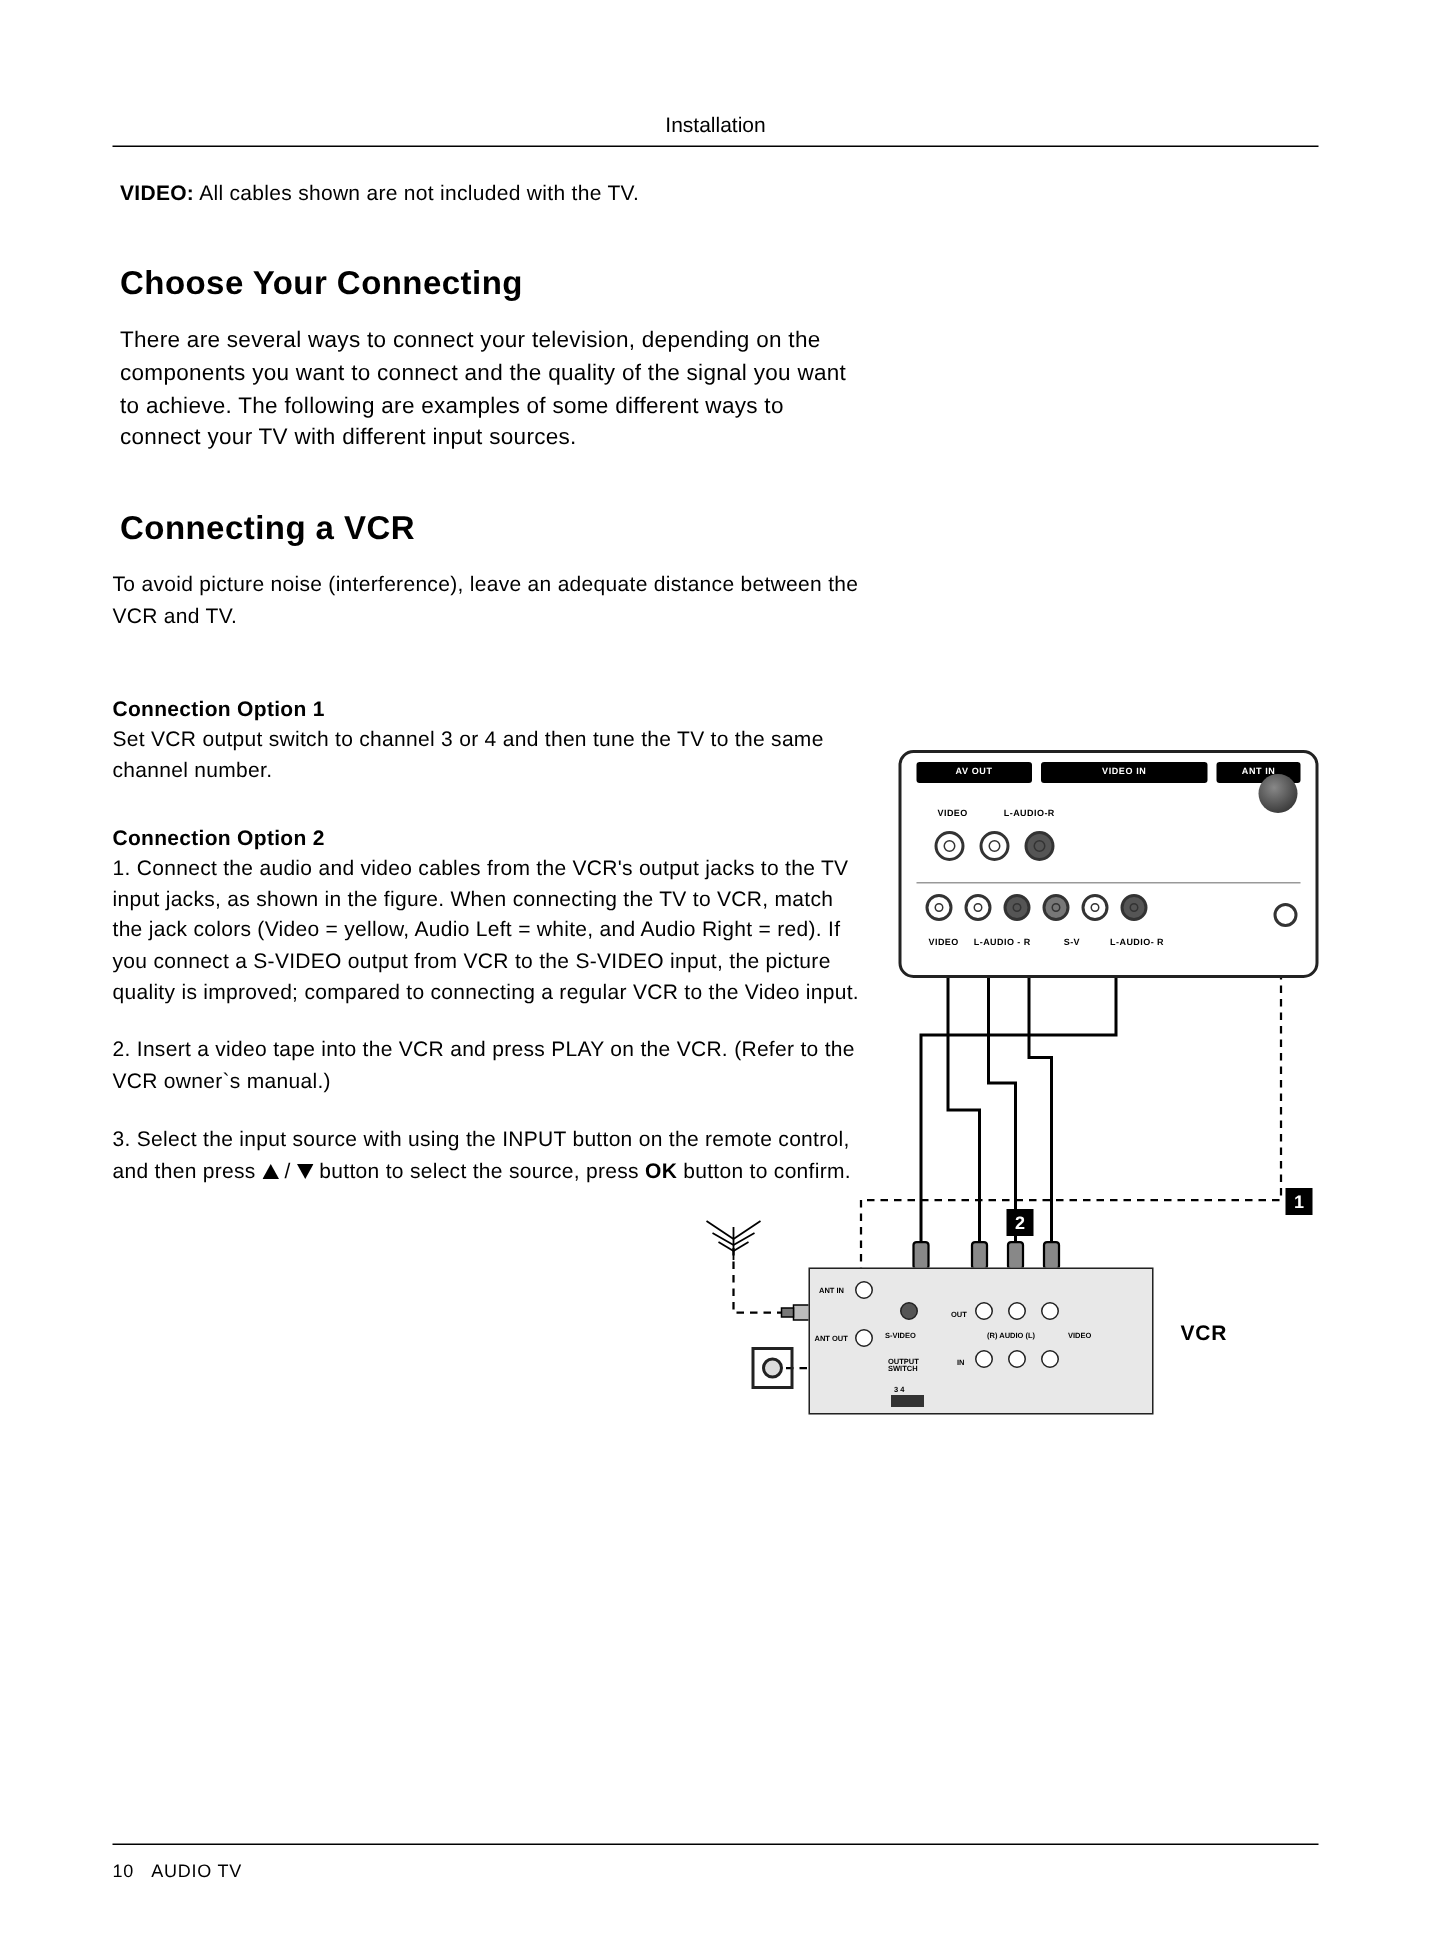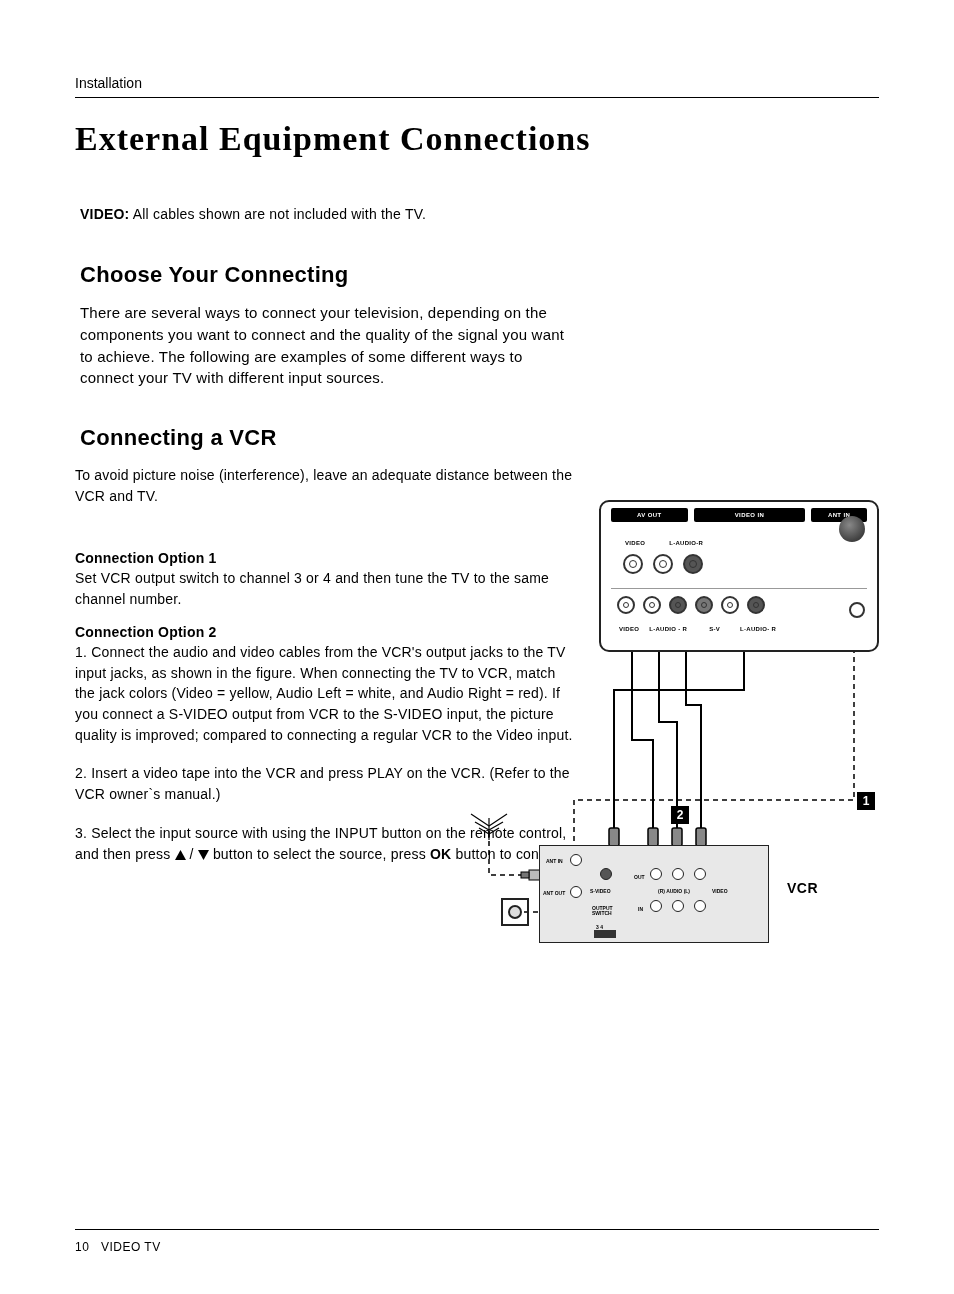--- a/index.html
+++ b/index.html
@@ -11,21 +11,21 @@
     width: 954px;
     height: 1294px;
     position: relative;
   }
   .page {
     padding: 75px 75px 40px 75px;
     position: relative;
     height: 100%;
   }
   .header-label {
-    text-align: left;
+    text-align: center;
     font-size: 14px;
     margin-bottom: 6px;
   }
   .rule {
     border: none;
     border-top: 1px solid #000;
     margin: 0 0 22px 0;
   }
   .rule-footer {
     border: none;
@@ -191,36 +191,35 @@
   }
 </style>
 </head>
 <body>
 
 <div class="page">
 
   <div class="header-label">Installation</div>
   <hr class="rule">
 
-  <h1 class="title">External Equipment Connections</h1>
 
   <p class="note">
     <strong>VIDEO:</strong><span> All cables shown are not included with the TV.</span>
   </p>
 
   <h2 class="section">Choose Your Connecting</h2>
   <p class="para">There are several ways to connect your television, depending on the components you want to connect and the quality of the signal you want to achieve.  The following are examples of some different ways to connect your TV with different input sources.</p>
 
   <h2 class="section">Connecting a VCR</h2>
   <p class="para-narrow" style="margin-bottom:44px;">To avoid picture noise (interference), leave an adequate distance between the VCR and TV.</p>
 
   <div class="content-row">
     <div class="left-col">
       <div class="subhead">Connection Option 1</div>
-      <p class="para-narrow" style="margin-bottom:14px;">Set VCR output switch to channel 3 or 4 and then tune the TV to the same channel number.</p>
+      <p class="para-narrow" style="margin-bottom:26px;">Set VCR output switch to channel 3 or 4 and then tune the TV to the same channel number.</p>
 
       <div class="subhead">Connection Option 2</div>
       <p class="para-narrow" style="margin-bottom:18px;">1. Connect the audio and video cables from the VCR's output jacks to the TV input jacks, as shown in the figure. When connecting the TV to VCR, match the jack colors (Video = yellow, Audio Left = white, and Audio Right = red). If you connect a S-VIDEO output from VCR to the S-VIDEO input, the picture quality is improved; compared to connecting a regular VCR to the Video input.</p>
       <p class="para-narrow" style="margin-bottom:18px;">2. Insert a video tape into the VCR and press PLAY on the VCR. (Refer to the VCR owner`s manual.)</p>
       <p class="para-narrow">
         <span>3. Select the input source with using the INPUT button on the remote control, and then press </span><span class="tri"><svg width="11" height="10" viewBox="0 0 11 10">
               <polygon points="5.5,0 11,10 0,10" fill="#000"></polygon>
             </svg></span> / <span class="tri"><svg width="11" height="10" viewBox="0 0 11 10">
               <polygon points="0,0 11,0 5.5,10" fill="#000"></polygon>
             </svg></span><span> button to select the source, press </span><strong>OK</strong><span> button to confirm.</span>
@@ -338,16 +337,16 @@
     <div class="vcr-label" style="left:328px; top:380px;">VCR</div>
 
     <div class="wall">
         <div class="wall-inner"></div>
       </div>
   </div>
 
   <div class="footer">
     <hr class="rule-footer">
     <div class="footer-text">
-      <span>10</span>&nbsp;&nbsp;&nbsp;<span>VIDEO TV</span>
+      <span>10</span>&nbsp;&nbsp;&nbsp;<span>AUDIO TV</span>
     </div>
   </div>
 </div>
 
 </body></html>

